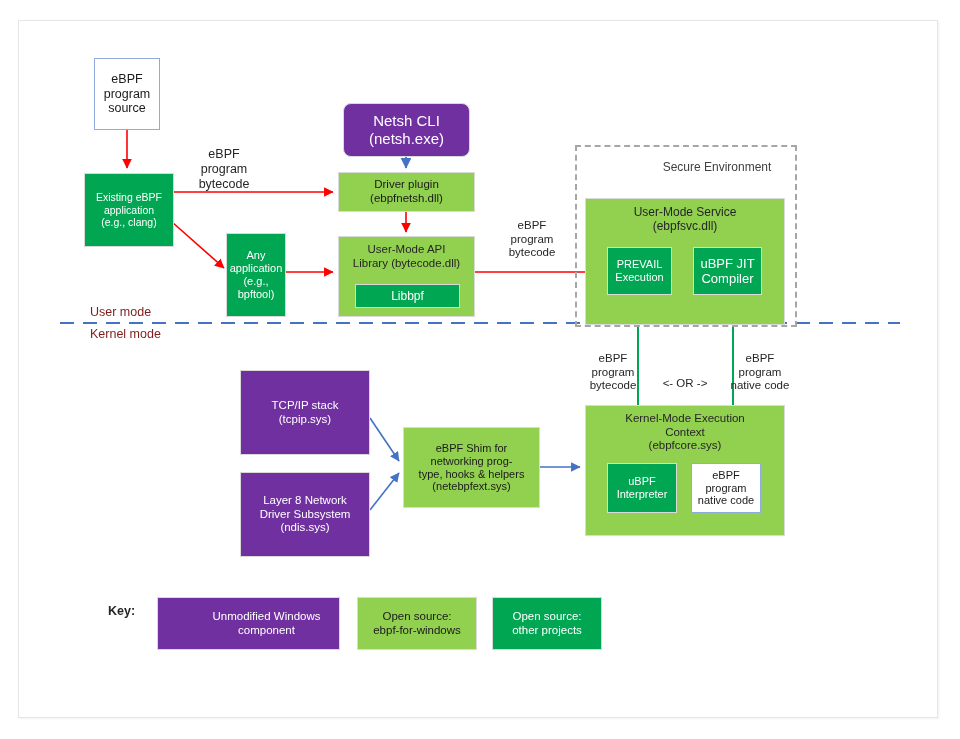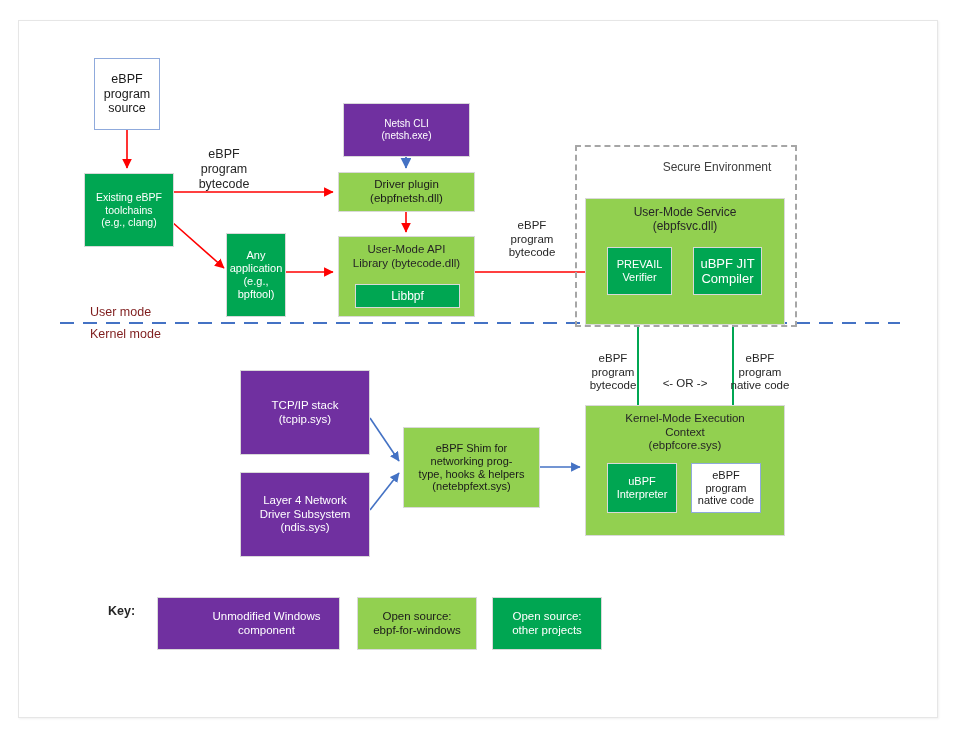--- a/index.html
+++ b/index.html
@@ -71,32 +71,32 @@
   </svg>
 
   <div class="box whitebox" style="left:94px;top:58px;width:66px;height:72px;font-size:12.5px;">
     <span style="white-space: pre-line;">eBPF
 program
 source</span>
   </div>
 
   <div class="box dgreen" style="left:84px;top:173px;width:90px;height:74px;font-size:10.5px;">
     <span style="white-space: pre-line;">Existing eBPF
-toolchains
+application
 (e.g., clang)</span>
   </div>
 
   <div class="box dgreen" style="left:226px;top:233px;width:60px;height:84px;font-size:11px;">
     <span style="white-space: pre-line;">Any
 application
 (e.g.,
 bpftool)</span>
   </div>
 
-  <div class="box purple" style="left:343px;top:103px;width:127px;height:54px;font-size:10px;">
+  <div class="box purple" style="left:343px;top:103px;width:127px;height:54px;font-size:15px;border-radius:8px;">
     <span style="white-space: pre-line;">Netsh CLI
 (netsh.exe)</span>
   </div>
 
   <div class="box lgreen" style="left:338px;top:172px;width:137px;height:40px;font-size:11.5px;">
     <span style="white-space: pre-line;">Driver plugin
 (ebpfnetsh.dll)</span>
   </div>
 
   <div class="box lgreen" style="left:338px;top:236px;width:137px;height:81px;font-size:11.5px;align-items:flex-start;justify-content:center;">
@@ -110,35 +110,35 @@
   <div class="secenv"></div>
   <div class="secenv-lbl" style="font-size:12px;margin-left:31px;">
     <span>Secure Environment</span>
   </div>
 
   <div class="box lgreen" style="left:585px;top:198px;width:200px;height:127px;font-size:12px;align-items:flex-start;justify-content:center;">
     <span class="hdrtext" style="white-space: pre-line;">User-Mode Service
 (ebpfsvc.dll)</span>
     <div class="box dgreen" style="left:21px;top:48px;width:65px;height:48px;font-size:11px;">
       <span style="white-space: pre-line;">PREVAIL
-Verifier</span>
+Execution</span>
     </div>
     <div class="box dgreen" style="left:107px;top:48px;width:69px;height:48px;font-size:13px;">
       <span style="white-space: pre-line;">uBPF JIT
 Compiler</span>
     </div>
   </div>
 
   <div class="box purple" style="left:240px;top:370px;width:130px;height:85px;font-size:11.5px;">
     <span style="white-space: pre-line;">TCP/IP stack
 (tcpip.sys)</span>
   </div>
 
   <div class="box purple" style="left:240px;top:472px;width:130px;height:85px;font-size:11.5px;">
-    <span style="white-space: pre-line;">Layer 4 Network
+    <span style="white-space: pre-line;">Layer 8 Network
 Driver Subsystem
 (ndis.sys)</span>
   </div>
 
   <div class="box lgreen" style="left:403px;top:427px;width:137px;height:81px;font-size:11px;">
     <span style="white-space: pre-line;">eBPF Shim for
 networking prog-
 type, hooks &amp; helpers
 (netebpfext.sys)</span>
   </div>

